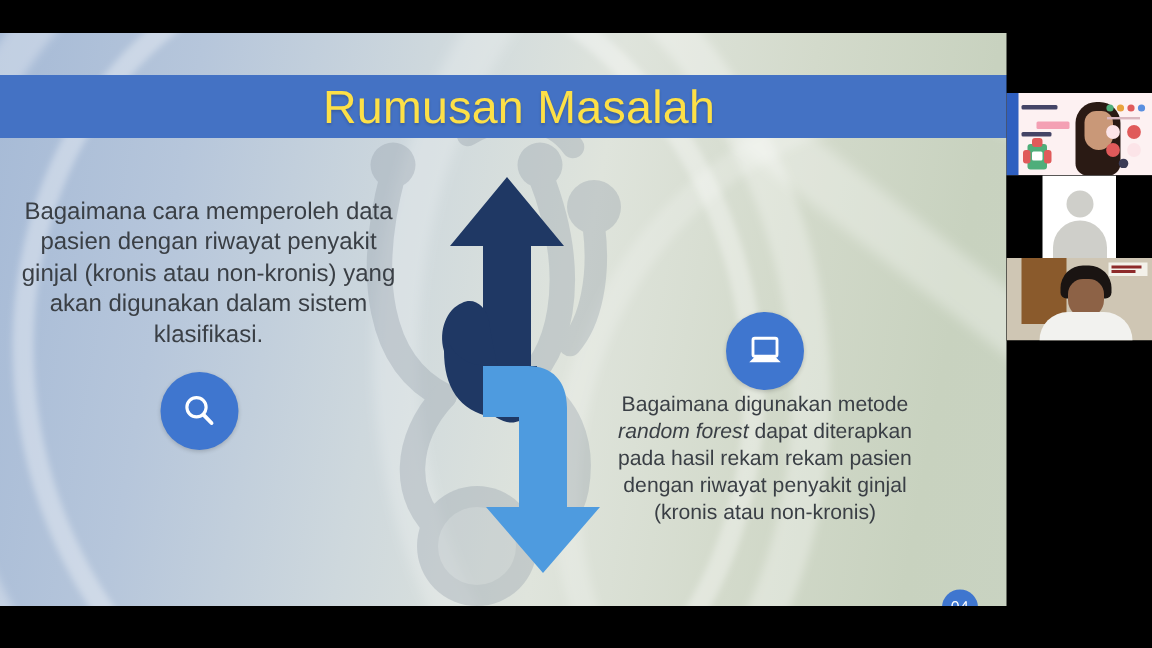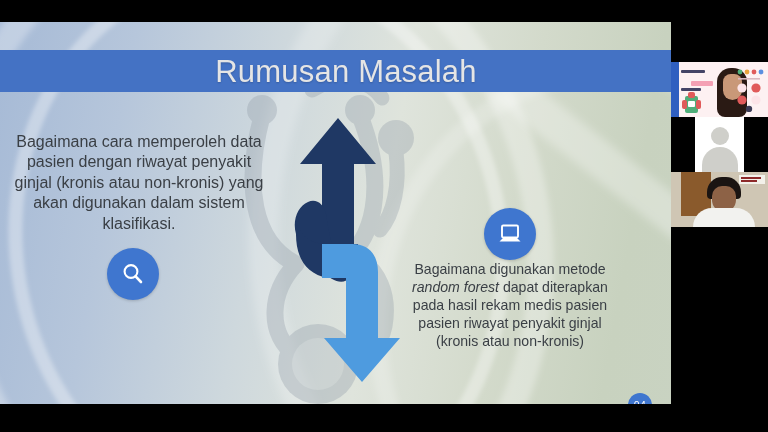--- a/index.html
+++ b/index.html
@@ -29,21 +29,21 @@
        border:18px solid rgba(255,255,255,.20);transform:rotate(14deg);
        filter:blur(3px);}
   .diag{position:absolute;left:455px;top:170px;width:420px;height:36px;
         background:rgba(255,255,255,.30);transform:rotate(38deg);
         filter:blur(4px);}
 
   
   .titleband{position:absolute;left:0;top:28px;width:692px;height:42px;
              background:#4472c4;display:flex;align-items:center;
              justify-content:center;}
-  .titleband .cap{color:#e5e5e5;font-size:31px;font-weight:400;
+  .titleband .cap{color:#fde047;font-size:31px;font-weight:400;
                   letter-spacing:.2px;line-height:1;
                   text-shadow:0 1px 2px rgba(0,0,0,.18);}
 
   
   .stetho{position:absolute;left:200px;top:42px;width:300px;height:340px;
           opacity:.33;}
 
   
   .arrows{position:absolute;left:240px;top:80px;width:200px;height:280px;}
 
@@ -173,21 +173,21 @@
       </svg>
     </div>
 
     <div class="circ circ-laptop">
       <svg width="28" height="28" viewBox="0 0 28 28">
         <rect x="6" y="5.5" width="16" height="12" rx="1.2" fill="none" stroke="#ffffff" stroke-width="1.9"></rect>
         <path d="M3.5,21.5 L24.5,21.5 L20.5,17.5 L7.5,17.5 Z" fill="#ffffff"></path>
       </svg>
     </div>
 
-    <div class="txt txt-right"><span>Bagaimana digunakan metode </span><em>random forest</em><span> dapat diterapkan pada hasil rekam medis pasien pasien riwayat penyakit ginjal (kronis atau non-kronis)</span></div>
+    <div class="txt txt-right"><span>Bagaimana digunakan metode </span><em>random forest</em><span> dapat diterapkan pada hasil rekam rekam pasien dengan riwayat penyakit ginjal (kronis atau non-kronis)</span></div>
 
     <div class="pagebadge">04</div>
   </div>
 
   <div class="camcol">
 
     <div class="cam cam1">
       <div class="c1bg"></div>
       <div class="c1bgL"></div>
       <div class="c1card">

